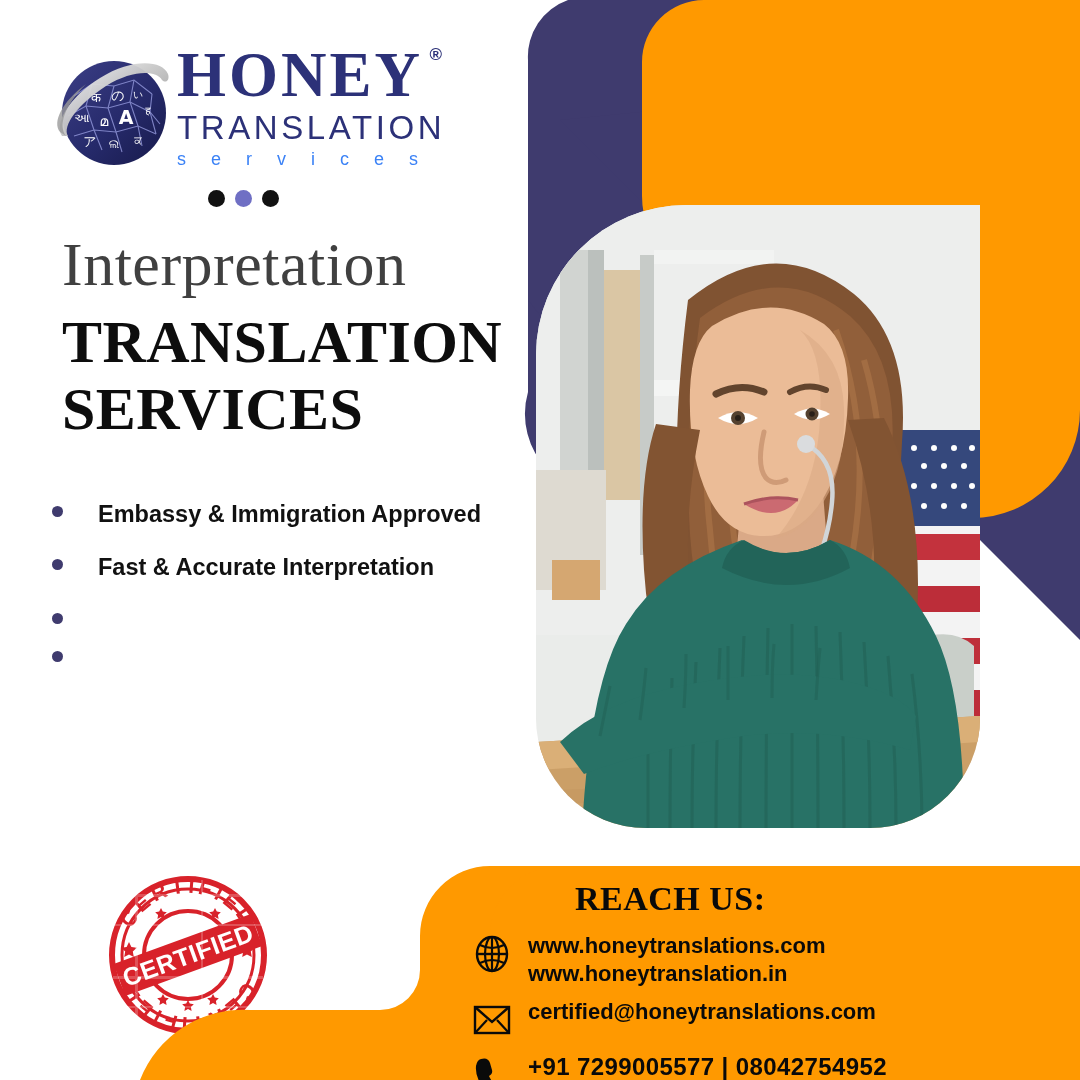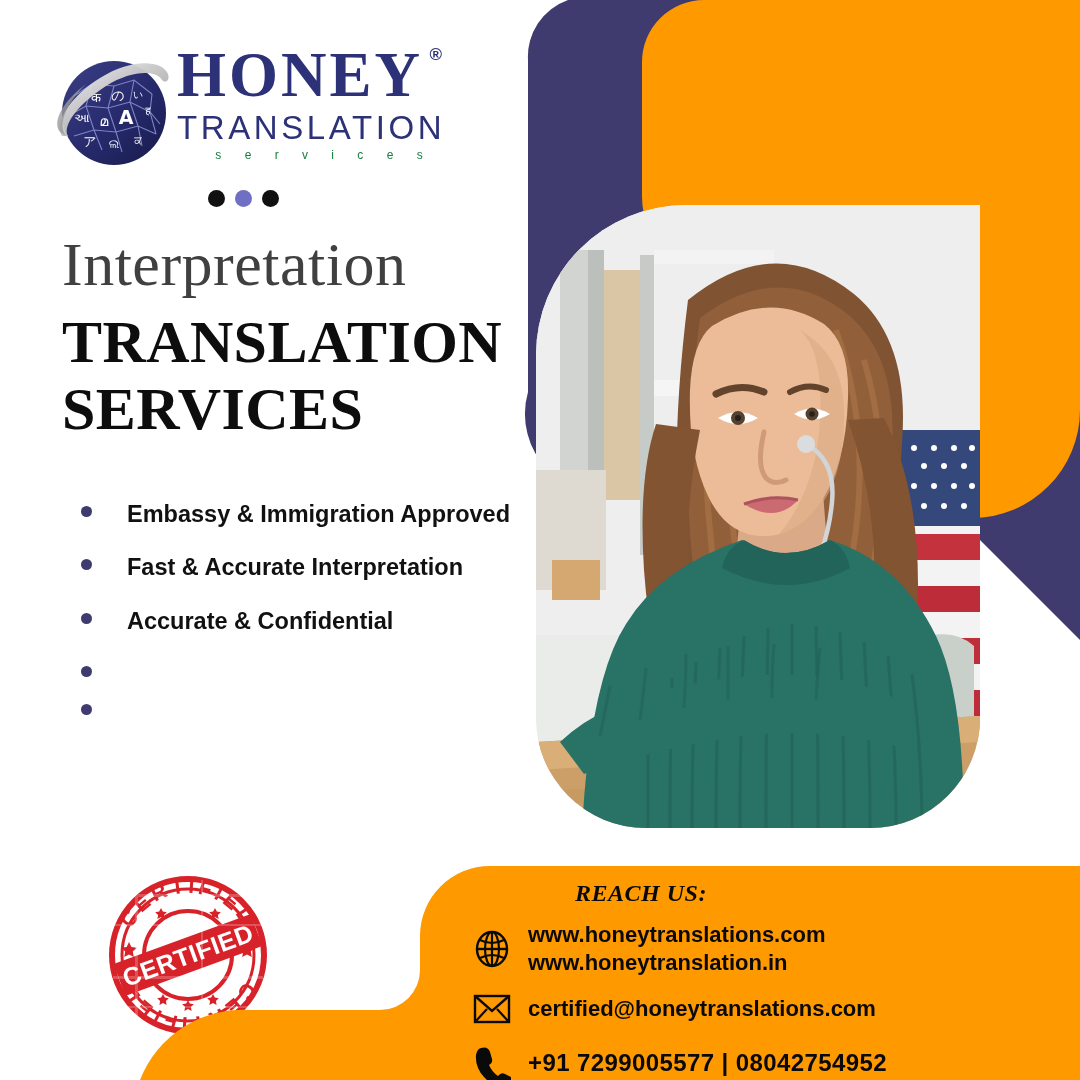--- a/index.html
+++ b/index.html
@@ -66,26 +66,25 @@
     font-family: "Liberation Sans", sans-serif;
     font-size: 33px;
     font-weight: 400;
     letter-spacing: 3.6px;
     color: #2c3178;
     line-height: 1.18;
     margin-top: 2px;
   }
   .logo-services {
     font-family: "Liberation Sans", sans-serif;
-    font-size: 12px;
+    font-size: 18px;
     font-weight: 400;
     letter-spacing: 10px;
-    color: #15803d;
+    color: #3b82f6;
     line-height: 1.3;
-    text-align: center;
     padding-right: 6px;
   }
 
   
   .dots {
     position: absolute;
     left: 208px;
     top: 190px;
     display: flex;
     gap: 10px;
@@ -118,21 +117,21 @@
     font-weight: 700;
     color: #0d0d0d;
     line-height: 1.12;
     letter-spacing: 0.4px;
     margin-top: 12px;
   }
 
   
   .bullets {
     position: absolute;
-    left: 73px;
+    left: 44px;
     top: 496px;
     width: 480px;
   }
   .bullet-row {
     display: flex;
     align-items: flex-start;
     margin-bottom: 17px;
   }
   .bullet-dot {
     flex: 0 0 auto;
@@ -182,31 +181,29 @@
     height: 214px;
   }
   .contact-content {
     position: absolute;
     left: 470px;
     top: 14px;
     width: 600px;
   }
   .reach-title {
     font-family: "Liberation Serif", serif;
-    font-size: 24px;
+    font-size: 34px;
     font-weight: 700;
     color: #0a0a0a;
     letter-spacing: 0.5px;
     margin-left: 105px;
-    font-style: italic;
   }
   .contact-rows { margin-top: 14px; }
   .contact-row {
     display: flex;
-    align-items: center;
     margin-bottom: 10px;
   }
   .contact-icon {
     flex: 0 0 auto;
     width: 44px;
     height: 44px;
     display: flex;
     align-items: center;
     justify-content: center;
     margin-right: 14px;
@@ -479,24 +476,20 @@
   </div>
 
   <div class="bullets">
     <div class="bullet-row">
       <span class="bullet-dot"></span>
       <span class="bullet-text">Embassy &amp; Immigration Approved</span>
     </div>
     <div class="bullet-row">
       <span class="bullet-dot"></span>
       <span class="bullet-text">Fast &amp; Accurate Interpretation</span>
-    </div>
-    <div class="bullet-row">
-      <span class="bullet-dot"></span>
-      <span class="bullet-text">Accurate &amp; Confidential</span>
     </div>
     <div class="bullet-row">
       <span class="bullet-dot"></span>
     </div>
     <div class="bullet-row">
       <span class="bullet-dot"></span>
     </div>
   </div>
 
 

